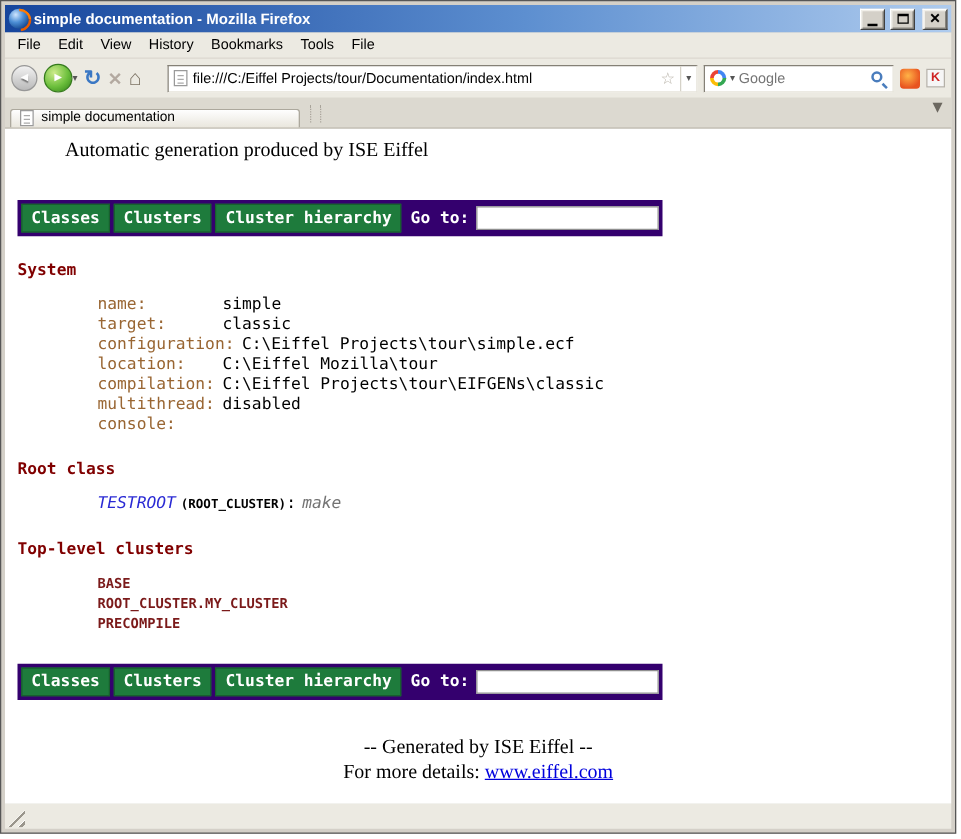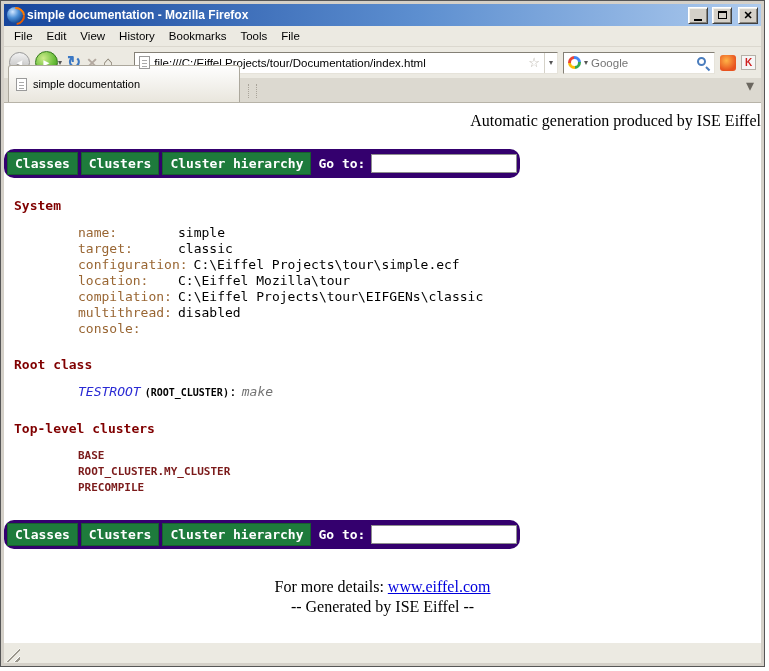--- a/index.html
+++ b/index.html
@@ -37,28 +37,28 @@
   .searchbox{width:152px;height:22px;background:#fff;border:1px solid;border-color:#848076 #e6e3da #e6e3da #848076;display:flex;align-items:center;padding:0 4px;gap:3px;}
   .g-outer{width:13px;height:13px;border-radius:50%;background:conic-gradient(#4285f4 0 90deg,#34a853 90deg 180deg,#fbbc05 180deg 270deg,#ea4335 270deg 360deg);display:flex;align-items:center;justify-content:center;flex:0 0 13px;}
   .g-inner{width:7px;height:7px;border-radius:50%;background:#fff;}
   .search-input{flex:1;width:50px;border:none;outline:none;font-size:11.5px;color:#444;background:transparent;font-family:"Liberation Sans",sans-serif;}
   .magnifier{position:relative;width:14px;height:14px;flex:0 0 14px;}
   .magnifier .lens{position:absolute;left:1px;top:1px;width:9px;height:9px;border:2px solid #4a7dbd;border-radius:50%;}
   .magnifier .handle{position:absolute;left:10px;top:10px;width:5px;height:2px;background:#4a7dbd;transform:rotate(45deg);transform-origin:left center;}
   .addon1{width:16px;height:16px;border-radius:3px;background:radial-gradient(circle at 40% 35%,#ffb347,#e8531f 70%);}
   .addon2{width:15px;height:15px;background:#f6f6f6;border:1px solid #b5b1a8;display:flex;align-items:center;justify-content:center;color:#cf2020;font-size:10px;font-weight:bold;}
   .tabstrip{height:25px;background:#dcd9d0;display:flex;align-items:flex-end;padding:2px 4px 0 4px;border-bottom:1px solid #b7b3a8;}
-  .tab{width:232px;height:37px;background:linear-gradient(#fefefe,#e9e6dd);border:1px solid #aca89d;border-bottom:none;border-radius:3px 3px 0 0;display:flex;align-items:center;gap:6px;padding:0 7px;font-size:11px;}
+  .tab{width:232px;height:15px;background:linear-gradient(#fefefe,#e9e6dd);border:1px solid #aca89d;border-bottom:none;border-radius:3px 3px 0 0;display:flex;align-items:flex-start;gap:6px;padding:0 7px;font-size:11px;}
   .tab-label{white-space:nowrap;overflow:hidden;}
   .tab-grip{width:9px;height:14px;margin:0 6px 4px 8px;border-left:1px dotted #a9a49a;border-right:1px dotted #a9a49a;}
   .list-tabs{margin-left:auto;margin-bottom:7px;padding-right:3px;color:#6b675f;}
   
   .content{flex:1;background:#fff;overflow:hidden;font-family:"DejaVu Sans Mono",monospace;font-size:13px;color:#000;padding-top:9px;}
-  .page-header{text-align:right;font-family:"Liberation Serif",serif;font-size:16px;margin-bottom:19px;padding-left:48px;}
-  .navstrip{display:inline-flex;align-items:center;background:#34006e;padding:3px;border-radius:10px;}
+  .page-header{text-align:left;font-family:"Liberation Serif",serif;font-size:16px;margin-bottom:30px;padding-left:48px;}
+  .navstrip{display:inline-flex;align-items:center;background:#34006e;padding:3px;margin-left:10px;}
   .navstrip.bottom{margin-top:24px;}
   .nav-btn{background:#1e7b3c;border:1px solid #175f2e;color:#fff;font-weight:bold;font-family:"DejaVu Sans Mono",monospace;font-size:13px;padding:3px 7px;margin-right:3px;white-space:nowrap;}
   .goto-label{color:#fff;font-weight:bold;padding:0 6px 0 4px;white-space:nowrap;}
   .goto-input{width:146px;height:19px;border:1px solid #8f8f8f;font-family:"DejaVu Sans Mono",monospace;font-size:12px;padding:0 3px;background:#fff;}
   .sec-heading{color:#800000;font-weight:bold;margin:20px 0 12px 10px;}
   .sys-rows,.root-line,.cluster-list{margin-left:74px;line-height:16px;}
   .row-label{color:#996633;display:inline-block;min-width:94px;margin-right:6px;}
   .class-link{color:#2a2ad4;font-style:italic;}
   .cluster-ref{font-size:10px;font-weight:bold;margin-left:4px;}
   .feature-link{color:#737373;font-style:italic;margin-left:5px;}
@@ -178,25 +178,25 @@
       <div class="navstrip bottom">
         <span class="nav-btn">Classes</span>
         <span class="nav-btn">Clusters</span>
         <span class="nav-btn">Cluster hierarchy</span>
         <span class="goto-label">Go to:</span>
         <input class="goto-input" value="" style="">
       </div>
     </div>
 
     <div class="page-footer">
+      <div>-- Generated by ISE Eiffel --</div>
       <div>
         <span>For more details:</span>
         <span class="eiffel-link">www.eiffel.com</span>
       </div>
-      <div>-- Generated by ISE Eiffel --</div>
     </div>
   </div>
 
   <div class="statusbar">
     <span class="resize-grip"></span>
   </div>
 
 </div>
 
 </body></html>

